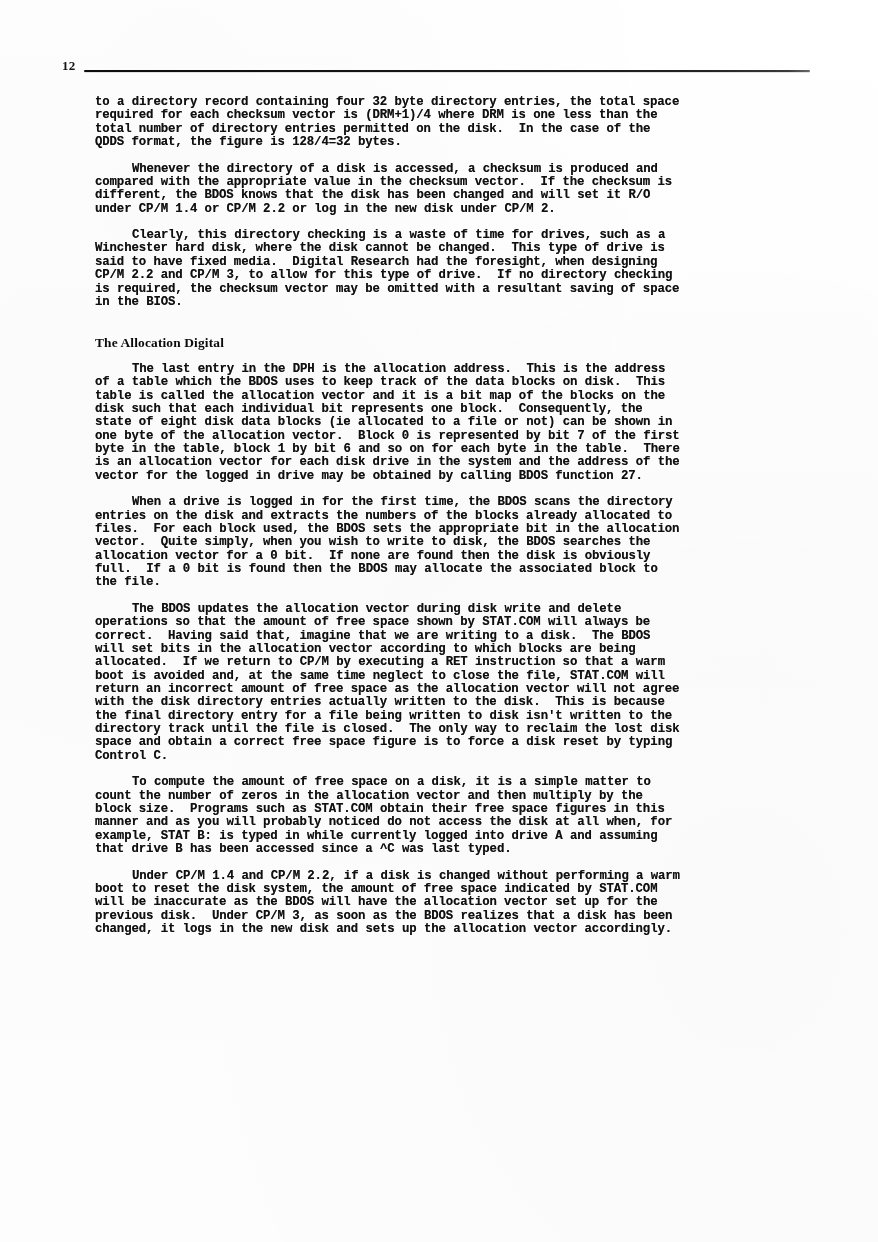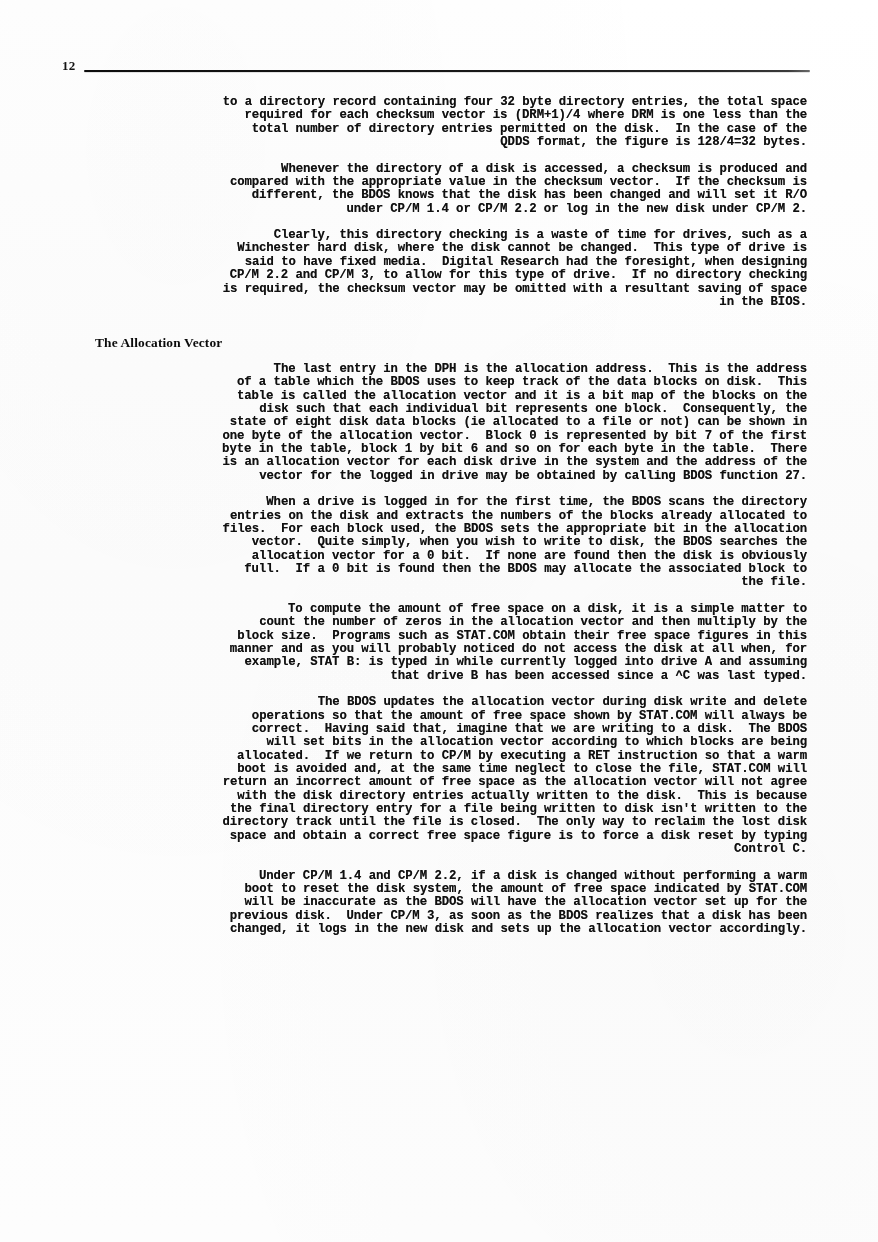--- a/index.html
+++ b/index.html
@@ -81,21 +81,21 @@
   }
 
   .para {
     margin: 0 0 13.2px 0;
     font-size: 12.35px;
     line-height: 13.35px;
     color: #101010;
     font-weight: 700;
     letter-spacing: -0.12px;
     word-spacing: 0.1px;
-    text-align: right;
+    text-align: left;
     white-space: pre-wrap;
     text-rendering: optimizeLegibility;
     text-shadow: 0 0 0.35px rgba(0,0,0,0.55);
   }
 
   .heading {
     margin: 0 0 13.2px 0;
     font-family: "Liberation Serif", "DejaVu Serif", serif;
     font-size: 13.4px;
     line-height: 14px;
@@ -125,55 +125,55 @@
 compared with the appropriate value in the checksum vector.  If the checksum is
 different, the BDOS knows that the disk has been changed and will set it R/O
 under CP/M 1.4 or CP/M 2.2 or log in the new disk under CP/M 2.</div>
         <div class="para">     Clearly, this directory checking is a waste of time for drives, such as a
 Winchester hard disk, where the disk cannot be changed.  This type of drive is
 said to have fixed media.  Digital Research had the foresight, when designing
 CP/M 2.2 and CP/M 3, to allow for this type of drive.  If no directory checking
 is required, the checksum vector may be omitted with a resultant saving of space
 in the BIOS.</div>
         <div class="gap-head-before"></div>
-        <div class="heading">The Allocation Vector</div>
+        <div class="heading">The Allocation Digital</div>
         <div class="para">     The last entry in the DPH is the allocation address.  This is the address
 of a table which the BDOS uses to keep track of the data blocks on disk.  This
 table is called the allocation vector and it is a bit map of the blocks on the
 disk such that each individual bit represents one block.  Consequently, the
 state of eight disk data blocks (ie allocated to a file or not) can be shown in
 one byte of the allocation vector.  Block 0 is represented by bit 7 of the first
 byte in the table, block 1 by bit 6 and so on for each byte in the table.  There
 is an allocation vector for each disk drive in the system and the address of the
 vector for the logged in drive may be obtained by calling BDOS function 27.</div>
         <div class="para">     When a drive is logged in for the first time, the BDOS scans the directory
 entries on the disk and extracts the numbers of the blocks already allocated to
 files.  For each block used, the BDOS sets the appropriate bit in the allocation
 vector.  Quite simply, when you wish to write to disk, the BDOS searches the
 allocation vector for a 0 bit.  If none are found then the disk is obviously
 full.  If a 0 bit is found then the BDOS may allocate the associated block to
 the file.</div>
-        <div class="para">     To compute the amount of free space on a disk, it is a simple matter to
-count the number of zeros in the allocation vector and then multiply by the
-block size.  Programs such as STAT.COM obtain their free space figures in this
-manner and as you will probably noticed do not access the disk at all when, for
-example, STAT B: is typed in while currently logged into drive A and assuming
-that drive B has been accessed since a ^C was last typed.</div>
         <div class="para">     The BDOS updates the allocation vector during disk write and delete
 operations so that the amount of free space shown by STAT.COM will always be
 correct.  Having said that, imagine that we are writing to a disk.  The BDOS
 will set bits in the allocation vector according to which blocks are being
 allocated.  If we return to CP/M by executing a RET instruction so that a warm
 boot is avoided and, at the same time neglect to close the file, STAT.COM will
 return an incorrect amount of free space as the allocation vector will not agree
 with the disk directory entries actually written to the disk.  This is because
 the final directory entry for a file being written to disk isn't written to the
 directory track until the file is closed.  The only way to reclaim the lost disk
 space and obtain a correct free space figure is to force a disk reset by typing
 Control C.</div>
+        <div class="para">     To compute the amount of free space on a disk, it is a simple matter to
+count the number of zeros in the allocation vector and then multiply by the
+block size.  Programs such as STAT.COM obtain their free space figures in this
+manner and as you will probably noticed do not access the disk at all when, for
+example, STAT B: is typed in while currently logged into drive A and assuming
+that drive B has been accessed since a ^C was last typed.</div>
         <div class="para">     Under CP/M 1.4 and CP/M 2.2, if a disk is changed without performing a warm
 boot to reset the disk system, the amount of free space indicated by STAT.COM
 will be inaccurate as the BDOS will have the allocation vector set up for the
 previous disk.  Under CP/M 3, as soon as the BDOS realizes that a disk has been
 changed, it logs in the new disk and sets up the allocation vector accordingly.</div>
       </div>
 
   </div>
 </div>
 

